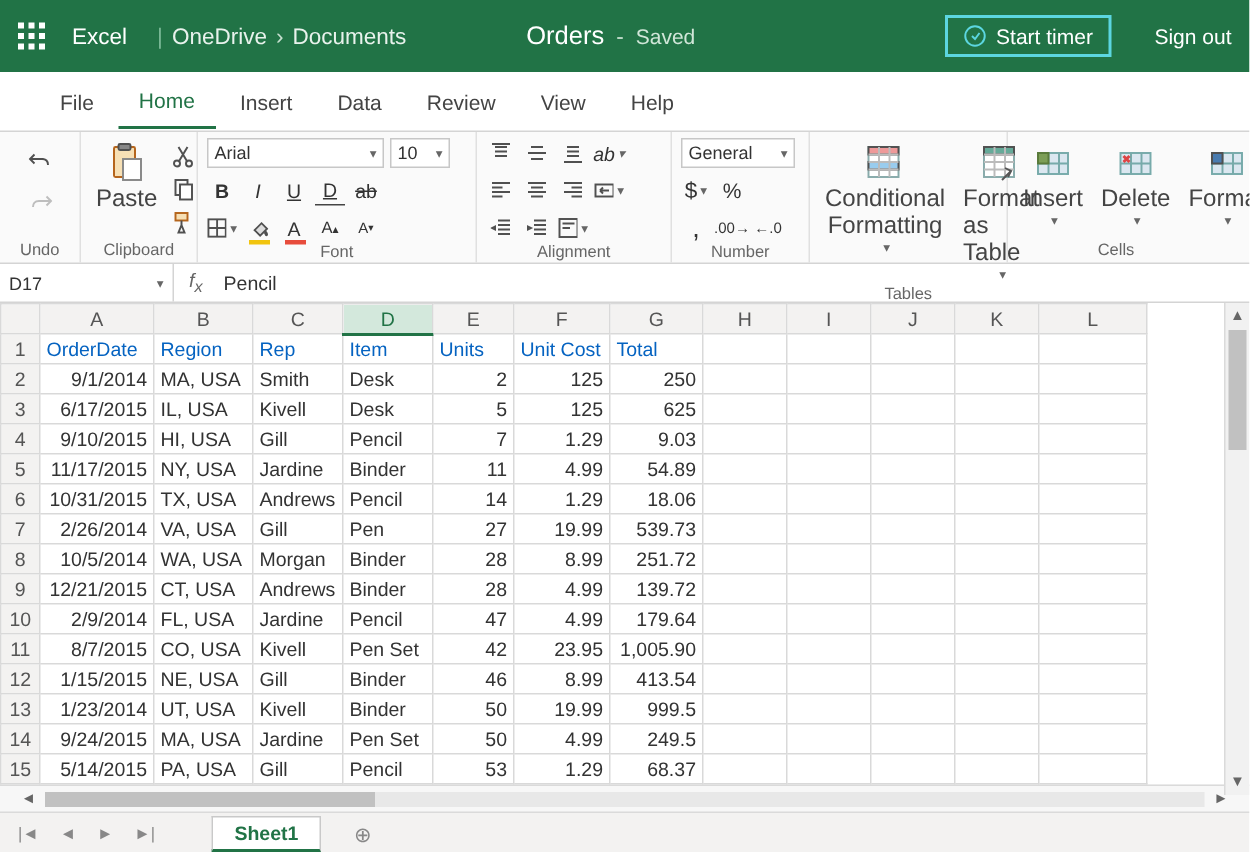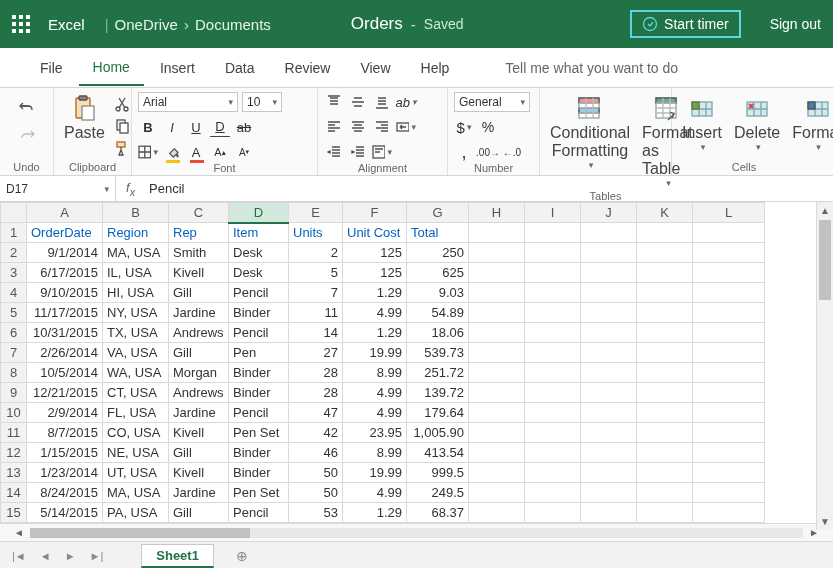--- a/index.html
+++ b/index.html
@@ -30,21 +30,21 @@
 .ribbon { height: 88px; border-bottom: 1px solid #d4d4d4; display: flex; background: #fafafa; }
 .rgroup { border-right: 1px solid #e0e0e0; display: flex; flex-direction: column; padding: 4px 6px 0; }
 .rgroup-body { flex: 1; display: flex; align-items: flex-start; gap: 4px; }
 .rgroup-label { text-align: center; font-size: 11px; color: #666; padding-bottom: 2px; }
 .rbtn-big { display: flex; flex-direction: column; align-items: center; font-size: 16px; color: #444; padding: 2px 4px; cursor:pointer; }
 .rbtn-big svg { width: 30px; height: 30px; }
 .rstack { display: flex; flex-direction: column; gap: 3px; }
 .ricon { width: 18px; height: 16px; display: flex; align-items: center; justify-content: center; cursor:pointer; }
 .ricon svg { width: 16px; height: 16px; }
 .rrow { display: flex; align-items: center; gap: 4px; }
-.font-sel { width: 100px; height: 20px; border: 1px solid #c7c7c7; padding: 0 4px; font-size: 12px; background:#fff; display:flex; align-items:center; justify-content:space-between;}
+.font-sel { width: 118px; height: 20px; border: 1px solid #c7c7c7; padding: 0 4px; font-size: 12px; background:#fff; display:flex; align-items:center; justify-content:space-between;}
 .size-sel { width: 40px; height: 20px; border: 1px solid #c7c7c7; padding: 0 4px; font-size: 12px; background:#fff; display:flex; align-items:center; justify-content:space-between;}
 .tiny-dd::after{content:"▾"; font-size:9px; color:#666; margin-left:2px;}
 .fmt-btn { width: 20px; height: 20px; display:flex; align-items:center; justify-content:center; font-size:13px; cursor:pointer;}
 .fmt-bold{font-weight:bold;}
 .fmt-italic{font-style:italic;}
 .fmt-under{text-decoration:underline;}
 .fmt-double{text-decoration:underline; border-bottom:1px solid #444; line-height:12px;}
 .fmt-strike{text-decoration:line-through;}
 .colorbar{position:relative;}
 .colorbar::after{content:""; position:absolute; bottom:-1px; left:2px; right:2px; height:3px;}
@@ -126,21 +126,20 @@
 </div>
 
 <div class="tabs">
   <div class="tab">File</div>
   <div class="tab active">Home</div>
   <div class="tab">Insert</div>
   <div class="tab">Data</div>
   <div class="tab">Review</div>
   <div class="tab">View</div>
   <div class="tab">Help</div>
-  <div class="tell-me">Tell me what you want to do</div>
 </div>
 
 <div class="ribbon">
 
   <div class="rgroup" style="width:54px;">
     <div class="rgroup-body rstack" style="align-items:center;padding-top:6px;gap:12px;">
       <div class="ricon">
           <svg viewBox="0 0 16 16">
             <path d="M4 5l-3 3 3 3M1 8h9a4 4 0 010 0"></path>
             <path d="M1 8h8c3 0 4 2 4 4"></path>
@@ -589,21 +588,21 @@
           <td class="num">19.99</td>
           <td class="num">999.5</td>
           <td></td>
           <td></td>
           <td></td>
           <td></td>
           <td></td>
         </tr>
         <tr>
           <th class="rowhdr">14</th>
-          <td class="num">8/24/2015</td>
+          <td class="num">9/24/2015</td>
           <td>MA, USA</td>
           <td>Jardine</td>
           <td>Pen Set</td>
           <td class="num">50</td>
           <td class="num">4.99</td>
           <td class="num">249.5</td>
           <td></td>
           <td></td>
           <td></td>
           <td></td>

